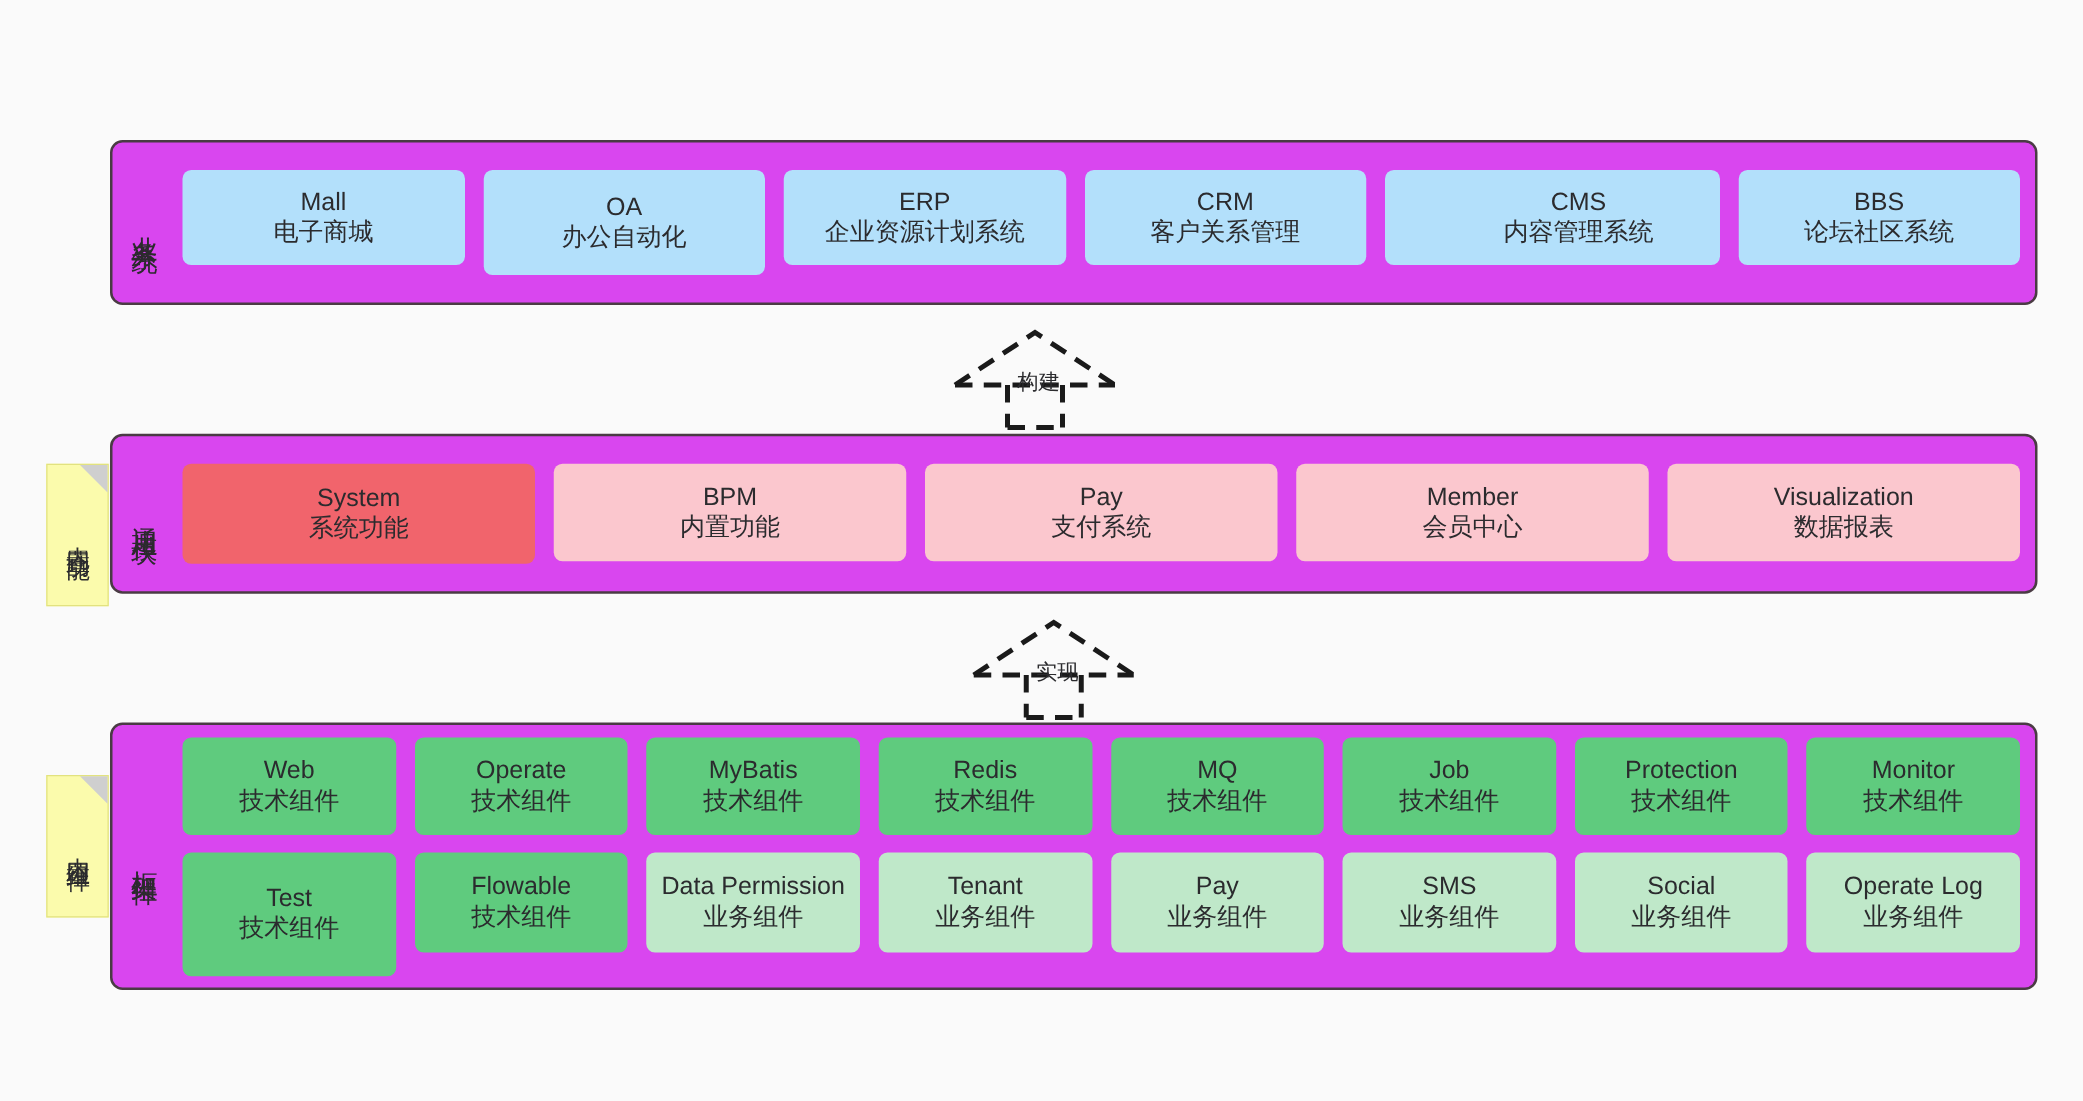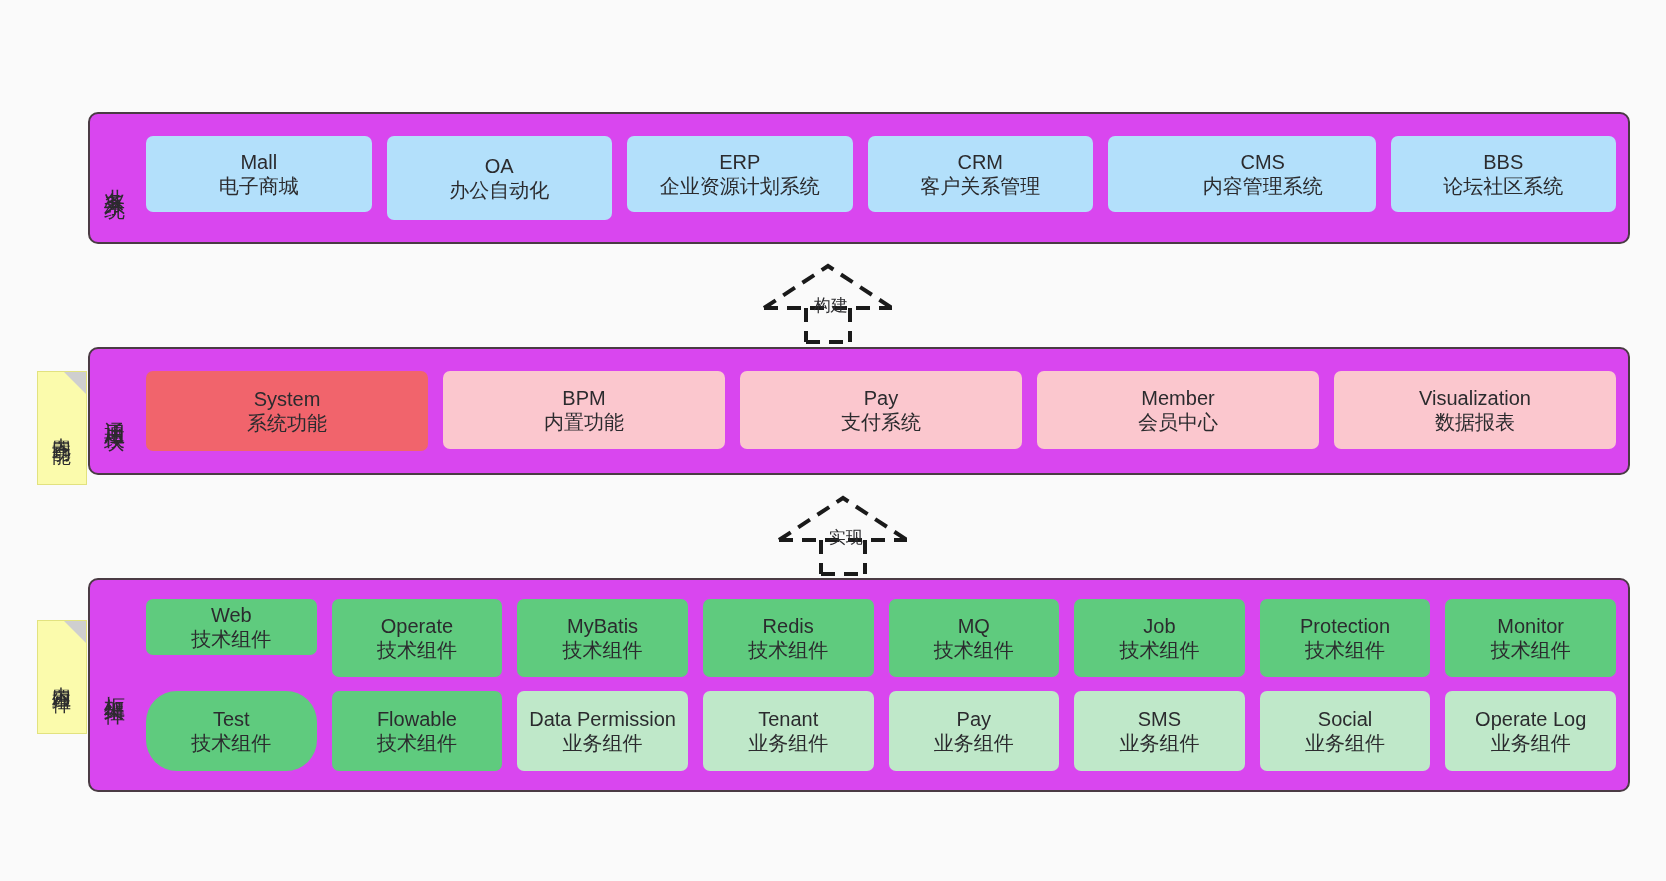--- a/index.html
+++ b/index.html
@@ -220,21 +220,21 @@
   <div class="note" style="left:37px; top:620px; width:50px; height:114px;">
     <span class="fold"></span>
     <span>内置组件</span>
   </div>
 
   <div class="layer" style="left:88px; top:578px; width:1542px; height:214px;">
     <div class="layer-label">框架组件</div>
     <div class="layer-body">
 
       <div class="row">
-        <div class="card c-green" style="height:56px;">
+        <div class="card c-green" style="height:78px;">
           <span class="t1">Web</span>
           <span class="t2">技术组件</span>
         </div>
         <div class="card c-green" style="height:78px;">
           <span class="t1">Operate</span>
           <span class="t2">技术组件</span>
         </div>
         <div class="card c-green" style="height:78px;">
           <span class="t1">MyBatis</span>
           <span class="t2">技术组件</span>
@@ -255,21 +255,21 @@
           <span class="t1">Protection</span>
           <span class="t2">技术组件</span>
         </div>
         <div class="card c-green" style="height:78px;">
           <span class="t1">Monitor</span>
           <span class="t2">技术组件</span>
         </div>
       </div>
 
       <div class="row">
-        <div class="card c-green" style="height:80px;border-radius:31px;">
+        <div class="card c-green" style="height:99px;">
           <span class="t1">Test</span>
           <span class="t2">技术组件</span>
         </div>
         <div class="card c-green" style="height:80px;">
           <span class="t1">Flowable</span>
           <span class="t2">技术组件</span>
         </div>
         <div class="card c-greenlite" style="height:80px;">
           <span class="t1">Data Permission</span>
           <span class="t2">业务组件</span>

